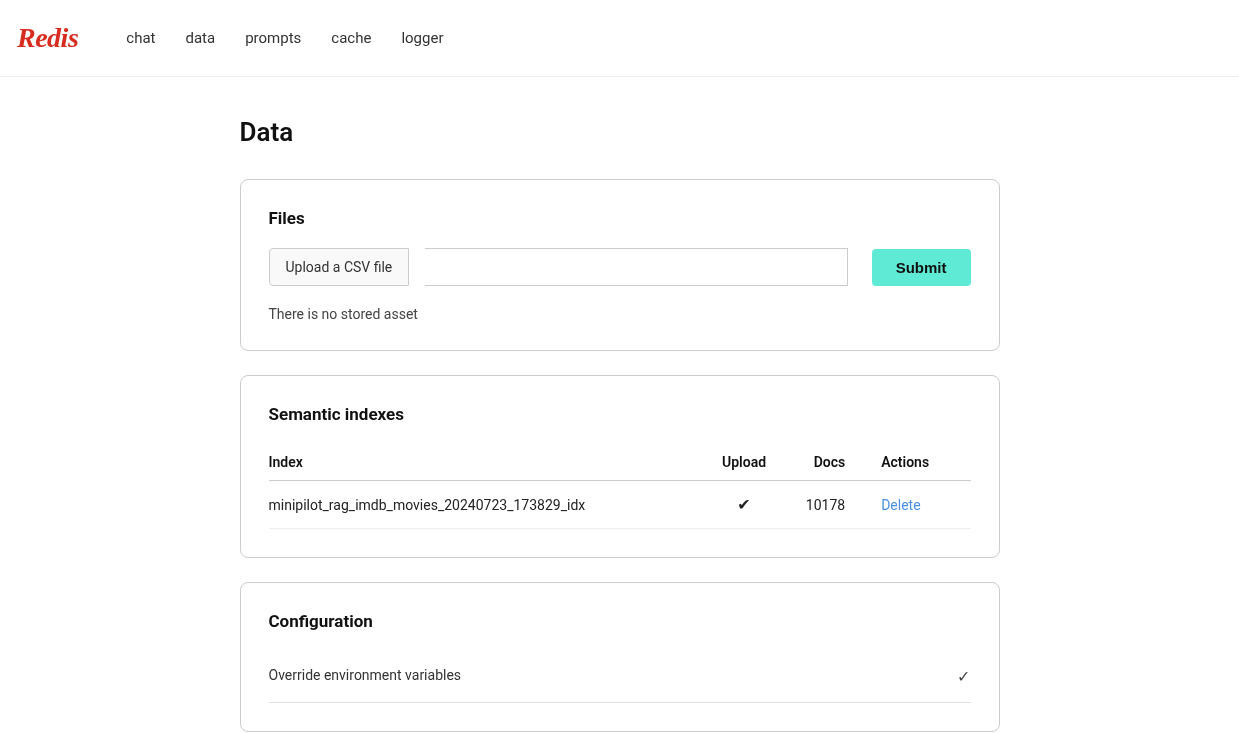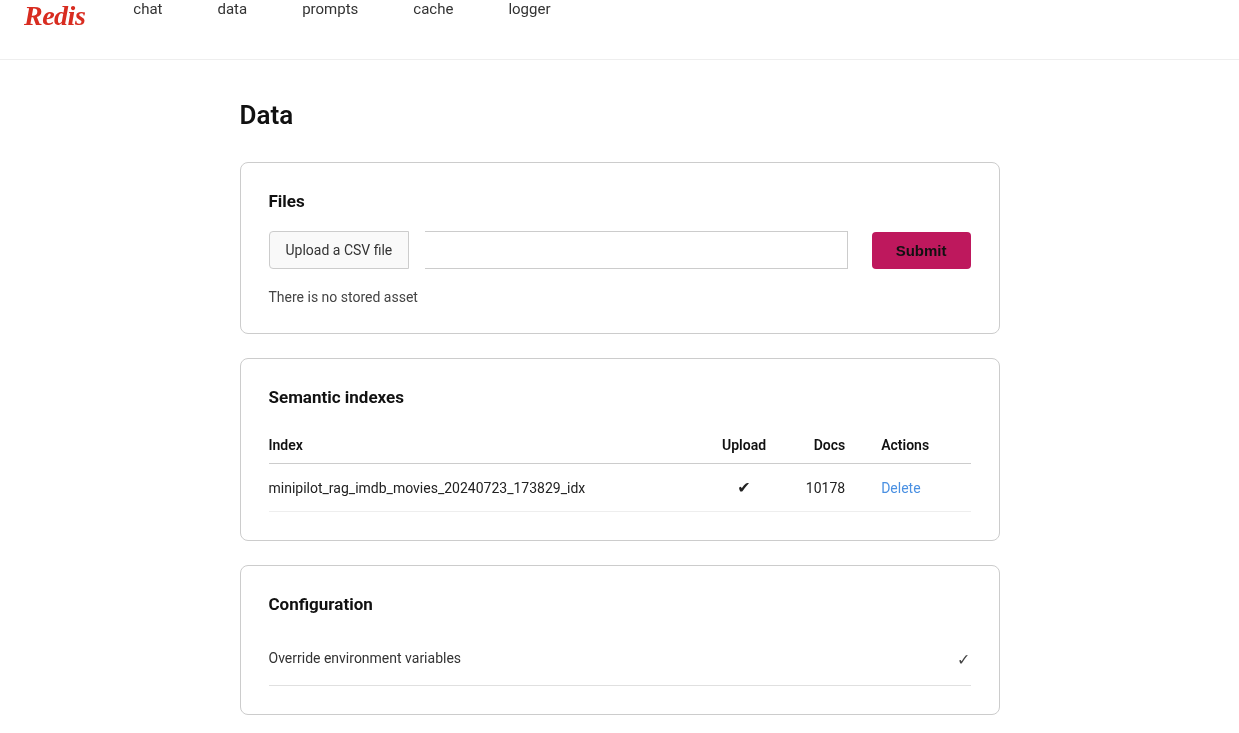--- a/index.html
+++ b/index.html
@@ -11,34 +11,34 @@
     body {
       font-family: -apple-system, BlinkMacSystemFont, 'Segoe UI', Roboto, sans-serif;
       background: #ffffff;
       color: #222;
       font-size: 15px;
     }
 
     
     nav {
       display: flex;
-      align-items: flex-start;
-      padding: 0 24px;
-      height: 60px;
+      align-items: center;
+      padding: 0 17px;
+      height: 77px;
       border-bottom: 1px solid #eee;
       background: #fff;
     }
 
     .nav-logo {
       margin-right: 48px;
     }
 
     .nav-links {
       display: flex;
-      gap: 55px;
+      gap: 30px;
       list-style: none;
     }
 
     .nav-links a {
       text-decoration: none;
       color: #333;
       font-size: 15px;
     }
 
     
@@ -95,21 +95,21 @@
       border: 1px solid #ccc;
       border-left: none;
       padding: 10px 12px;
       font-size: 14px;
       outline: none;
       color: #999;
       background: #fff;
     }
 
     .submit-btn {
-      background: #be185d;
+      background: #5eead4;
       border: none;
       padding: 10px 24px;
       font-size: 15px;
       font-weight: 600;
       cursor: pointer;
       border-radius: 4px;
       margin-left: 8px;
       color: #111;
     }
 

